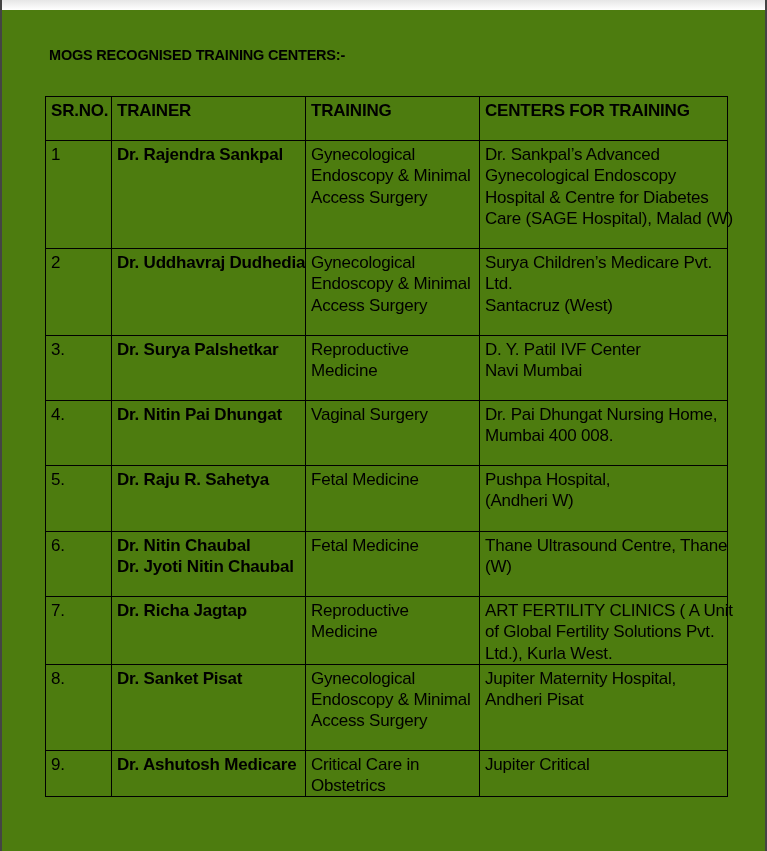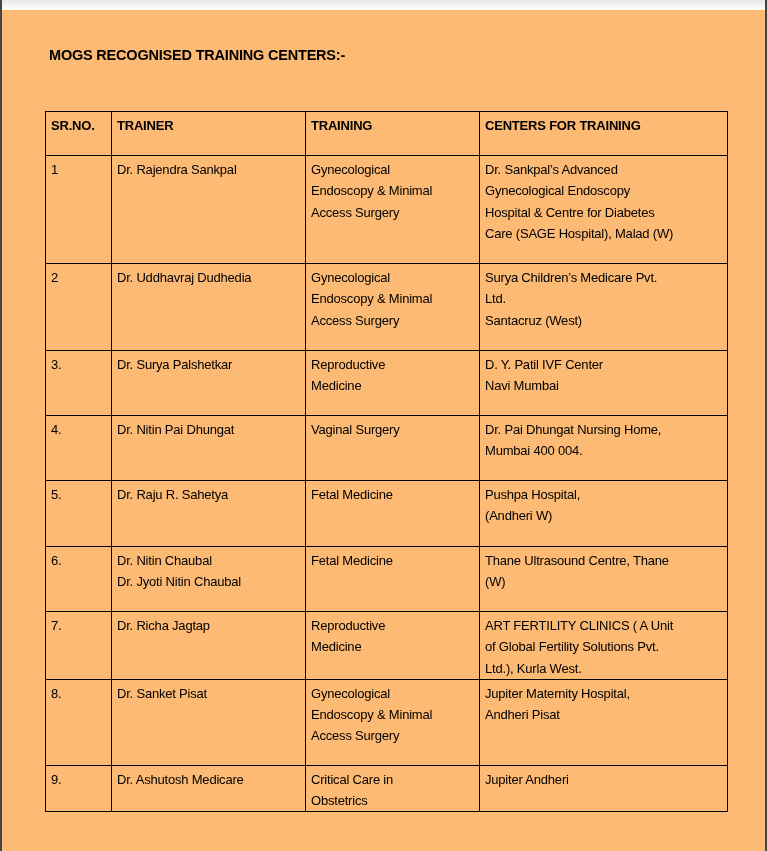--- a/index.html
+++ b/index.html
@@ -12,21 +12,21 @@
       height: 851px;
       position: relative;
       overflow: hidden;
       font-family: "Liberation Sans", "DejaVu Sans", sans-serif;
       color: #000;
     }
     .page {
       position: absolute;
       left: 0; top: 0;
       width: 767px; height: 851px;
-      background: #fdba74;
+      background: #4d7c0f;
     }
     .edge-left {
       position: absolute; left: 0; top: 0;
       width: 2px; height: 851px; background: #444;
     }
     .edge-right {
       position: absolute; right: 0; top: 0;
       width: 2px; height: 851px; background: #444;
     }
     .top-shade {
@@ -35,44 +35,44 @@
     }
     .title {
       position: absolute;
       left: 49px; top: 47px;
       font-size: 14.5px;
       font-weight: bold;
       letter-spacing: -0.2px;
     }
     table.centers {
       position: absolute;
-      left: 45px; top: 111px;
+      left: 45px; top: 96px;
       border-collapse: collapse;
       table-layout: fixed;
       width: 682px;
-      font-size: 13px;
+      font-size: 17px;
       line-height: 21.3px;
       letter-spacing: -0.2px;
     }
     table.centers td, table.centers th {
       border: 1.5px solid #000;
       vertical-align: top;
       padding: 3px 5px 0 5px;
       text-align: left;
     }
     table.centers th {
       font-weight: bold;
       height: 40px;
     }
     col.c-sr { width: 66px; }
     col.c-trainer { width: 194px; }
     col.c-training { width: 174px; }
     col.c-center { width: 248px; }
     th.sr, td.sr { text-align: center; padding-left: 2px; padding-right: 2px; }
-    td.trainer { font-weight: normal; }
+    td.trainer { font-weight: bold; }
     td { padding-top: 3px; }
     .line { display: block; white-space: nowrap; }
     tr.r1 td { height: 104px; }
     tr.r2 td { height: 83px; }
     tr.r3 td { height: 61px; }
     tr.r4 td { height: 61px; }
     tr.r5 td { height: 62px; }
     tr.r6 td { height: 61px; }
     tr.r7 td { height: 62px; }
     tr.r8 td { height: 82px; }
@@ -154,21 +154,21 @@
         <tr class="r4">
           <td class="sr">4.</td>
           <td class="trainer">
             <span class="line">Dr. Nitin Pai Dhungat</span>
           </td>
           <td class="training">
             <span class="line">Vaginal Surgery</span>
           </td>
           <td class="center">
             <span class="line">Dr. Pai Dhungat Nursing Home,</span>
-            <span class="line">Mumbai 400 004.</span>
+            <span class="line">Mumbai 400 008.</span>
           </td>
         </tr>
         <tr class="r5">
           <td class="sr">5.</td>
           <td class="trainer">
             <span class="line">Dr. Raju R. Sahetya</span>
           </td>
           <td class="training">
             <span class="line">Fetal Medicine</span>
           </td>
@@ -224,18 +224,18 @@
         <tr class="r9">
           <td class="sr">9.</td>
           <td class="trainer">
             <span class="line">Dr. Ashutosh Medicare</span>
           </td>
           <td class="training">
             <span class="line">Critical Care in</span>
             <span class="line">Obstetrics</span>
           </td>
           <td class="center">
-            <span class="line">Jupiter Andheri</span>
+            <span class="line">Jupiter Critical</span>
           </td>
         </tr>
       </tbody>
   </table>
 </div>
 
 </body></html>

